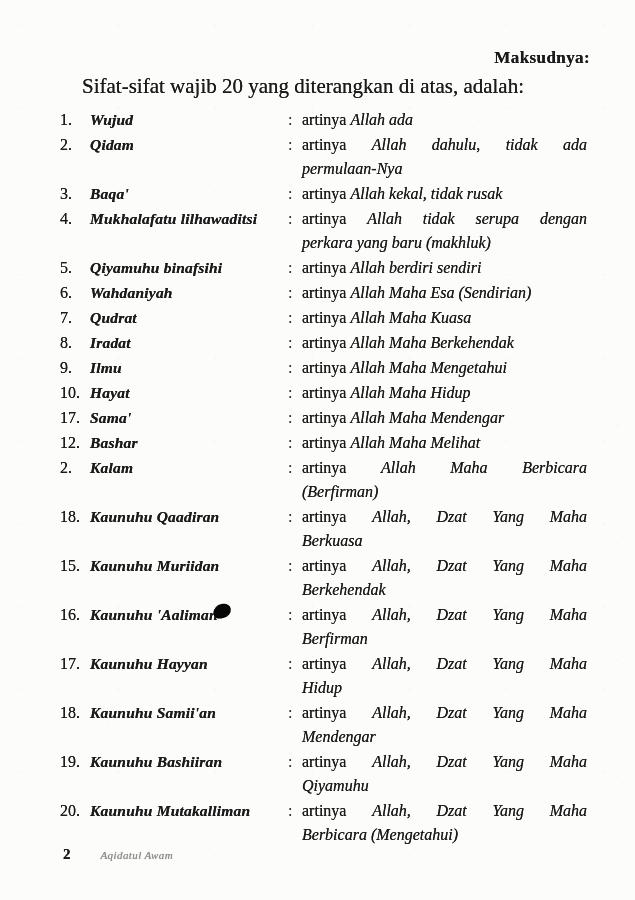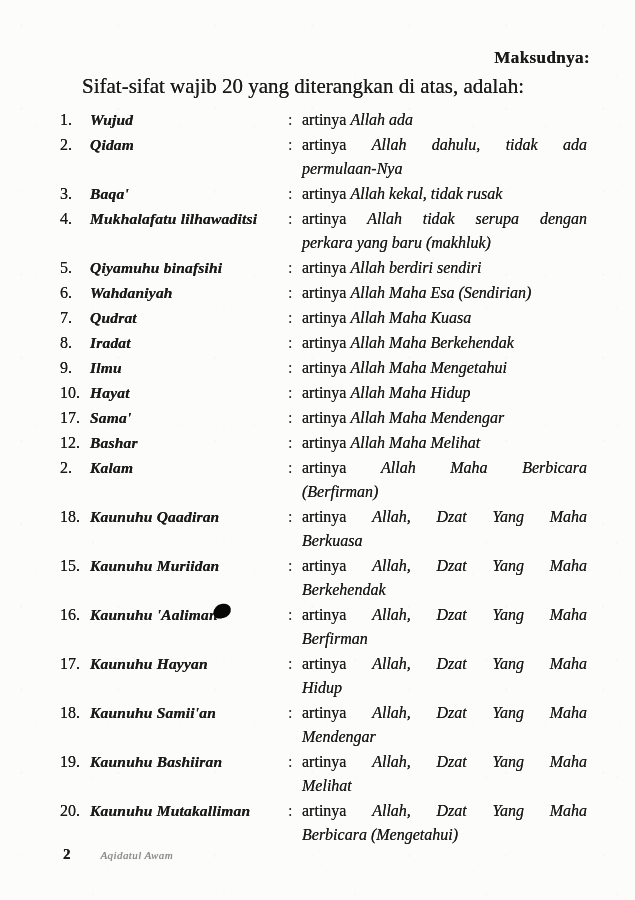--- a/index.html
+++ b/index.html
@@ -238,21 +238,21 @@
             <div class="def-line"><span class="ital">Mendengar</span></div>
           </div>
   </div>
 
   <div class="item">
     <span class="num">19.</span>
     <span class="term">Kaunuhu Bashiiran</span>
     <span class="colon">:</span>
     <div class="def">
             <div class="def-line just"><span class="roman">artinya </span><span class="ital">Allah, Dzat Yang Maha</span></div>
-            <div class="def-line"><span class="ital">Melihat</span></div>
+            <div class="def-line"><span class="ital">Qiyamuhu</span></div>
           </div>
   </div>
 
   <div class="item">
     <span class="num">20.</span>
     <span class="term">Kaunuhu Mutakalliman</span>
     <span class="colon">:</span>
     <div class="def">
             <div class="def-line just"><span class="roman">artinya </span><span class="ital">Allah, Dzat Yang Maha</span></div>
             <div class="def-line"><span class="ital">Berbicara (Mengetahui)</span></div>

